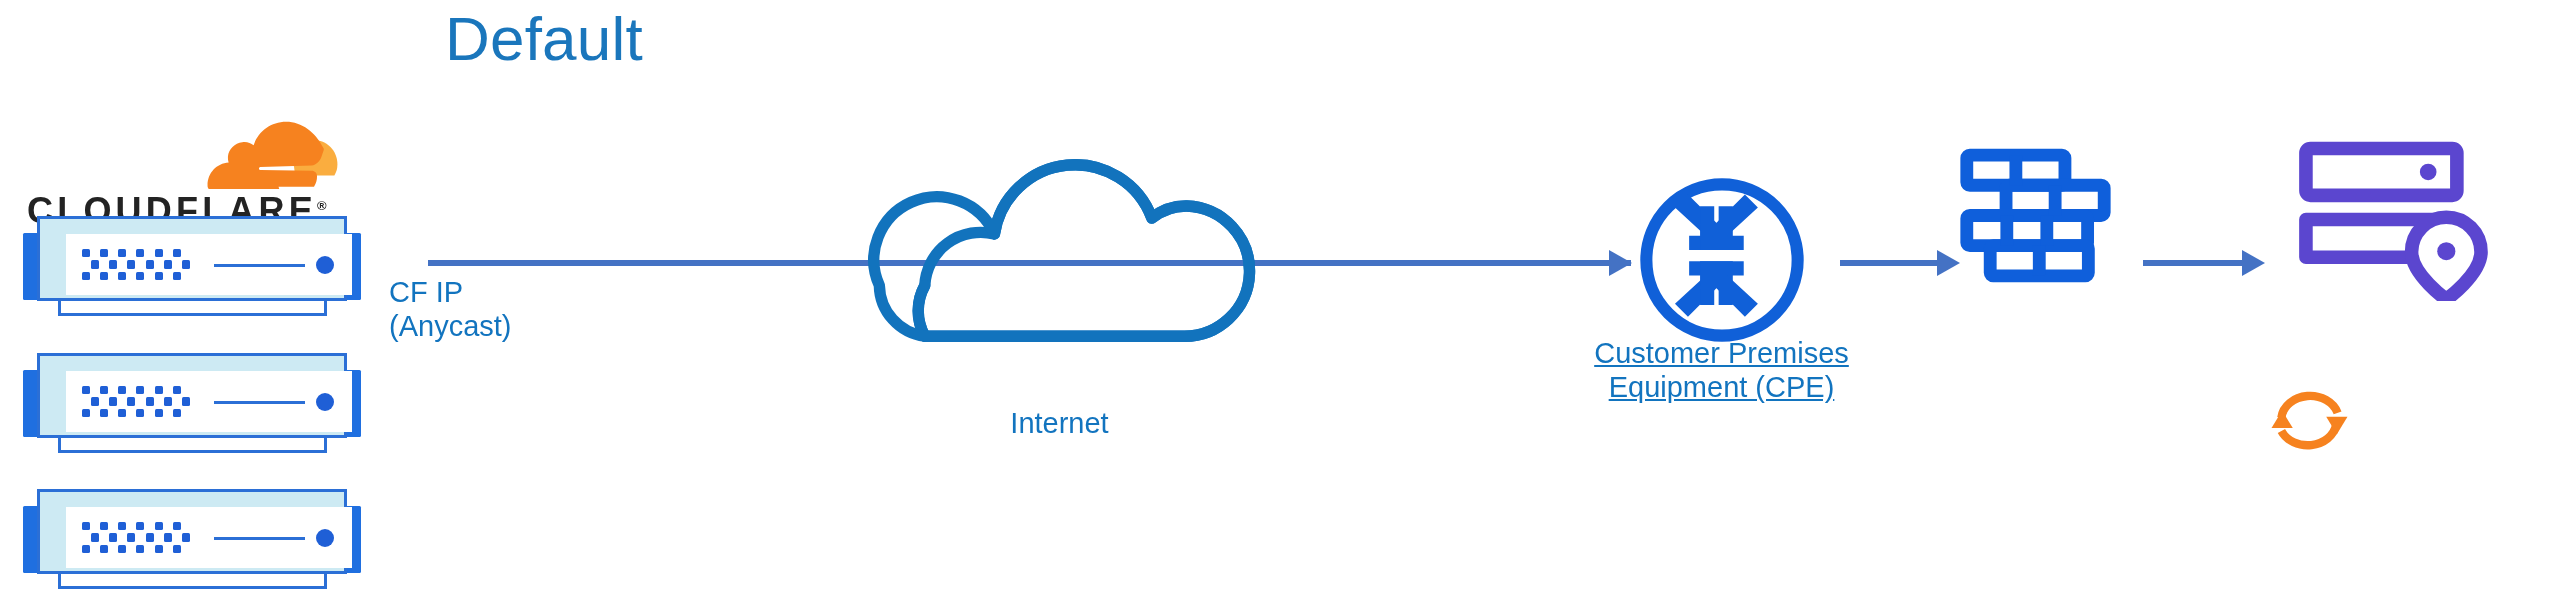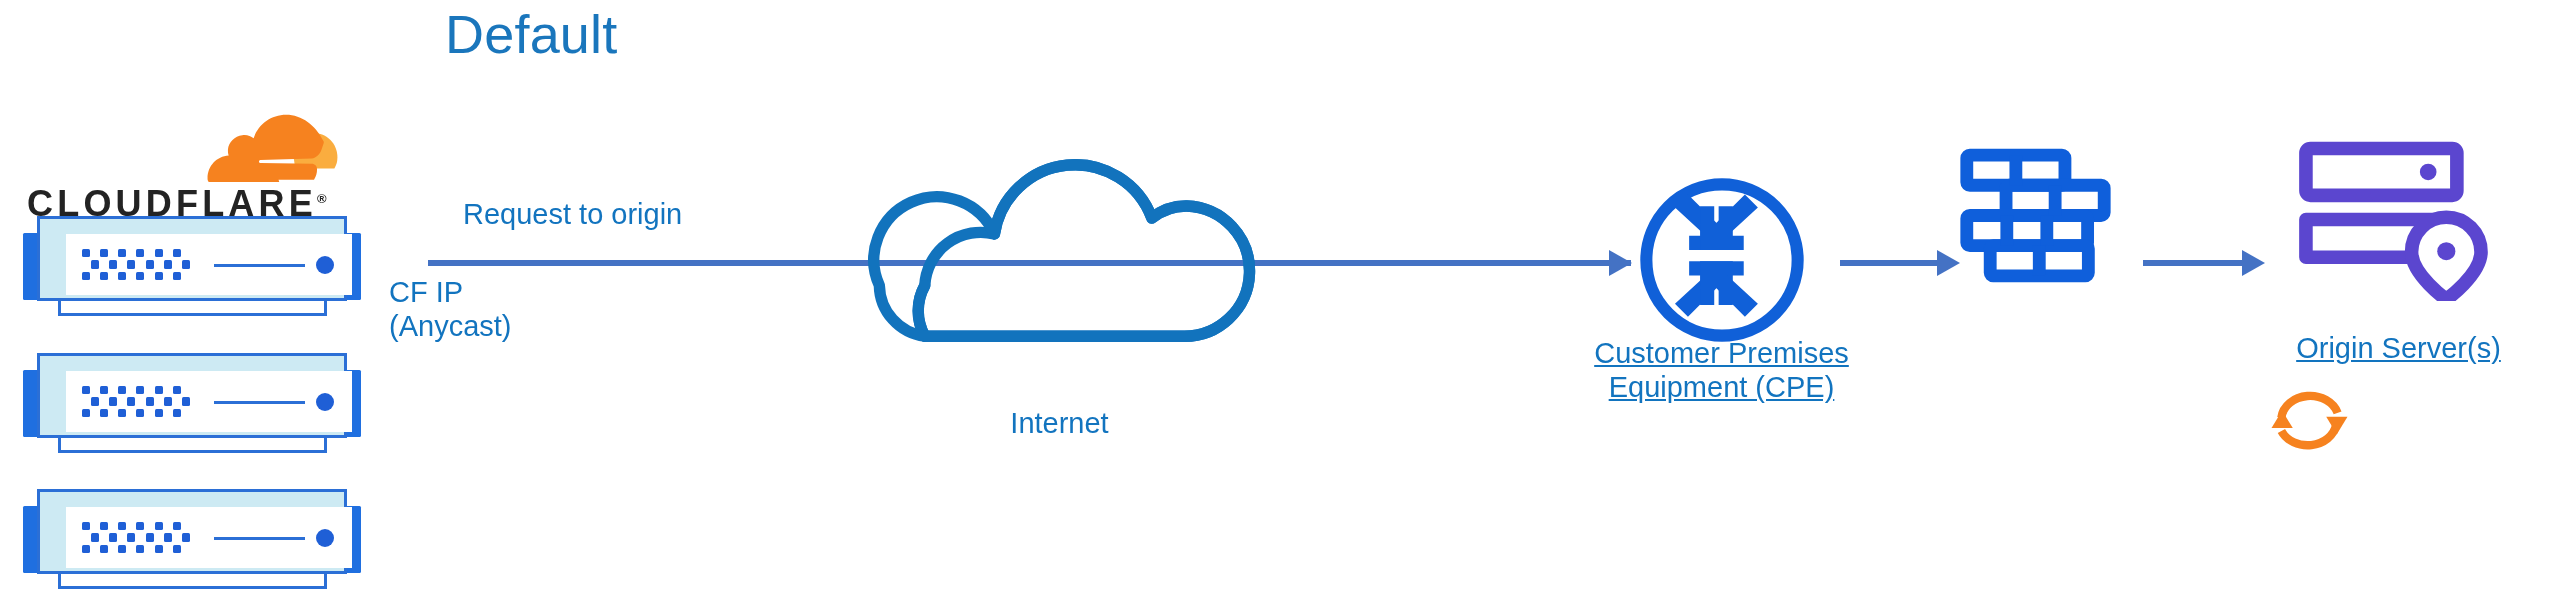--- a/index.html
+++ b/index.html
@@ -13,29 +13,29 @@
     width:2576px;
     height:614px;
     background:#ffffff;
     overflow:hidden;
   }
   .abs{position:absolute;}
 
   
   #diagram-title{
     left:445px; top:3px;
-    font-size:54px;
+    font-size:62px;
     font-weight:400;
     color:#1a76bc;
     letter-spacing:0.2px;
     white-space:nowrap;
   }
 
   
-  #cf-logo{ left:27px; top:110px; width:333px; height:115px; }
+  #cf-logo{ left:27px; top:117px; width:333px; height:115px; }
   #cf-logo .mark{position:absolute; left:173px; top:0; width:151px; height:73px;}
   #cf-logo .wordmark{
     position:absolute; left:0; top:73px; width:333px;
     font-size:36px; font-weight:700; color:#232323;
     letter-spacing:4.2px; white-space:nowrap;
   }
   #cf-logo .wordmark .reg{font-size:13px; vertical-align:super; letter-spacing:0;}
 
   
   .cf-server{ width:338px; height:106px; }
@@ -226,21 +226,20 @@
           </div>
         <div class="hline"></div>
         <div class="led"></div>
       </div>
     </div>
   </div>
 
   <div class="abs arrow-line" style="left:428px;top:260px;width:1203px;"></div>
   <div class="abs arrow-head" style="left:1609px;top:250px;"></div>
 
-  <div class="abs" id="request-to-origin-label">Request to origin</div>
   <div class="abs label-blue" id="cf-ip-label">CF IP
 (Anycast)</div>
 
   <div class="abs" id="internet-cloud">
     <svg viewBox="0 0 580 310" width="439" height="235" aria-hidden="true">
       <path d="M112 296 H452 a86 86 0 0 0 6 -172 a72 72 0 0 0 -46 16 a108 108 0 0 0 -208 21 a74 74 0 0 0 -92 68 a69 69 0 0 0 0 67" fill="none" stroke="#1273bd" stroke-width="15" stroke-linecap="round" stroke-linejoin="round"></path>
       <path d="M112 296 a69 69 0 0 1 0 -67" fill="none" stroke="#1273bd" stroke-width="15" stroke-linecap="round"></path>
       <ellipse cx="282" cy="228" rx="230" ry="68" fill="none" stroke="#1273bd" stroke-width="0"></ellipse>
       <path d="M52 229 a69 69 0 0 0 60 67 H452 a86 86 0 0 0 6 -172 a72 72 0 0 0 -46 16 a108 108 0 0 0 -208 21 a74 74 0 0 0 -152 68 z" fill="none" stroke="#1273bd" stroke-width="15" stroke-linejoin="round"></path>
     </svg>
@@ -293,21 +292,20 @@
     <svg viewBox="0 0 260 212" width="197" height="160" aria-hidden="true">
       <g fill="none" stroke="#5b46cf" stroke-width="18" stroke-linejoin="round">
         <rect x="10" y="10" width="200" height="62" rx="6"></rect>
         <path d="M10 104 h185 l-18 25 l18 25 h-185 z"></path>
       </g>
       <circle cx="172" cy="41" r="11" fill="#5b46cf"></circle>
       <path d="M196 101 a46 46 0 0 1 46 46 c0 30 -46 63 -46 63 s-46 -33 -46 -63 a46 46 0 0 1 46 -46 z" fill="#ffffff" stroke="#5b46cf" stroke-width="18" stroke-linejoin="round"></path>
       <circle cx="196" cy="146" r="12" fill="#5b46cf"></circle>
     </svg>
   </div>
-  <div class="abs label-blue label-center" id="origin-label">Origin Server(s)</div>
 
   <div class="abs" id="cloudflared-icon">
     <svg viewBox="0 0 104 100" width="79" height="76" aria-hidden="true">
       <path d="M15 62 a38 32 0 0 0 72 -8" fill="none" stroke="#f6821f" stroke-width="11" stroke-linecap="butt"></path>
       <path d="M89 38 a38 32 0 0 0 -74 6" fill="none" stroke="#f6821f" stroke-width="11" stroke-linecap="butt"></path>
       <path d="M16 35 L2 58 L30 58 Z" fill="#f6821f"></path>
       <path d="M88 66 L102 43 L74 43 Z" fill="#f6821f"></path>
     </svg>
   </div>
 

